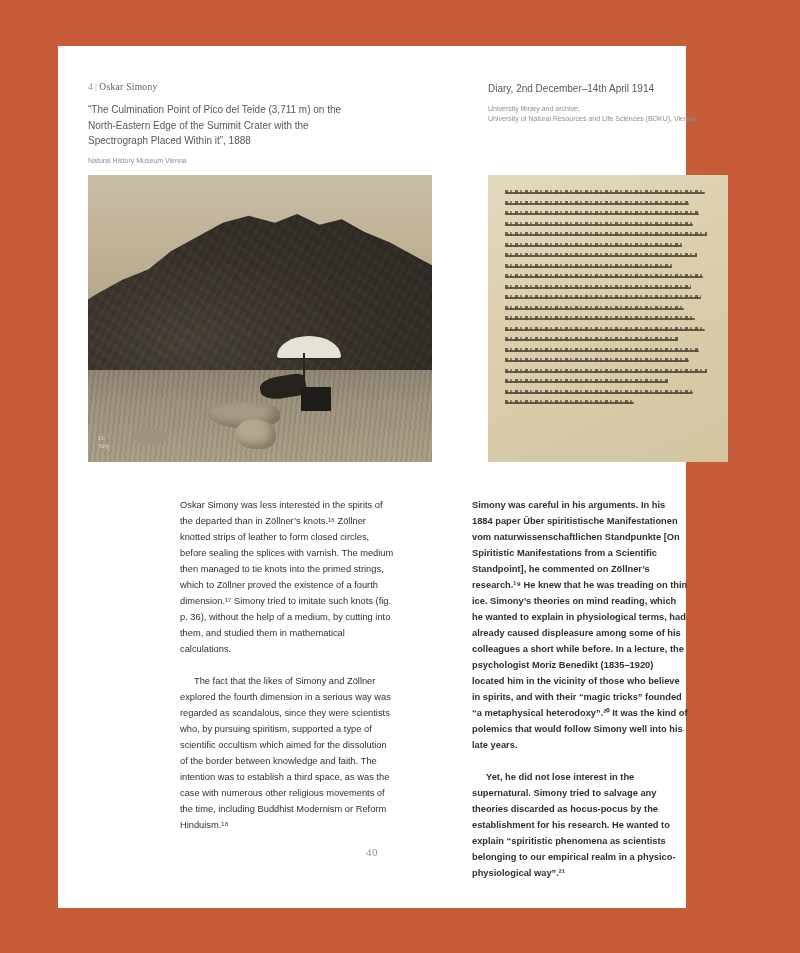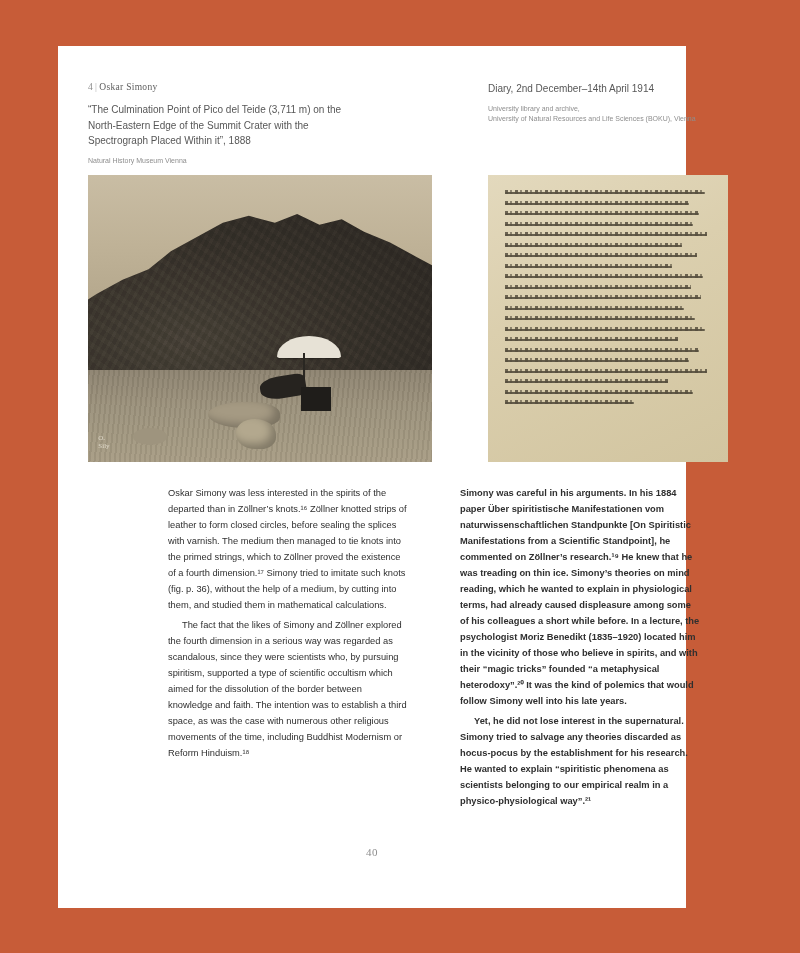--- a/index.html
+++ b/index.html
@@ -244,21 +244,21 @@
     position: absolute;
     top: 436px;
     width: 248px;
     font-size: 9.3px;
     line-height: 1.72;
     color: #2f2f2f;
     font-family: "Liberation Sans", sans-serif;
     text-align: left;
   }
   .bodycol p {
-    margin: 4px;
+    margin: 16px;
   }
   .bodycol p + p {
     text-indent: 14px;
   }
   .body-left { left: 106px; }
   .body-right { left: 398px; font-weight: bold; }
 
   .folio {
     position: absolute;
     left: 0;

